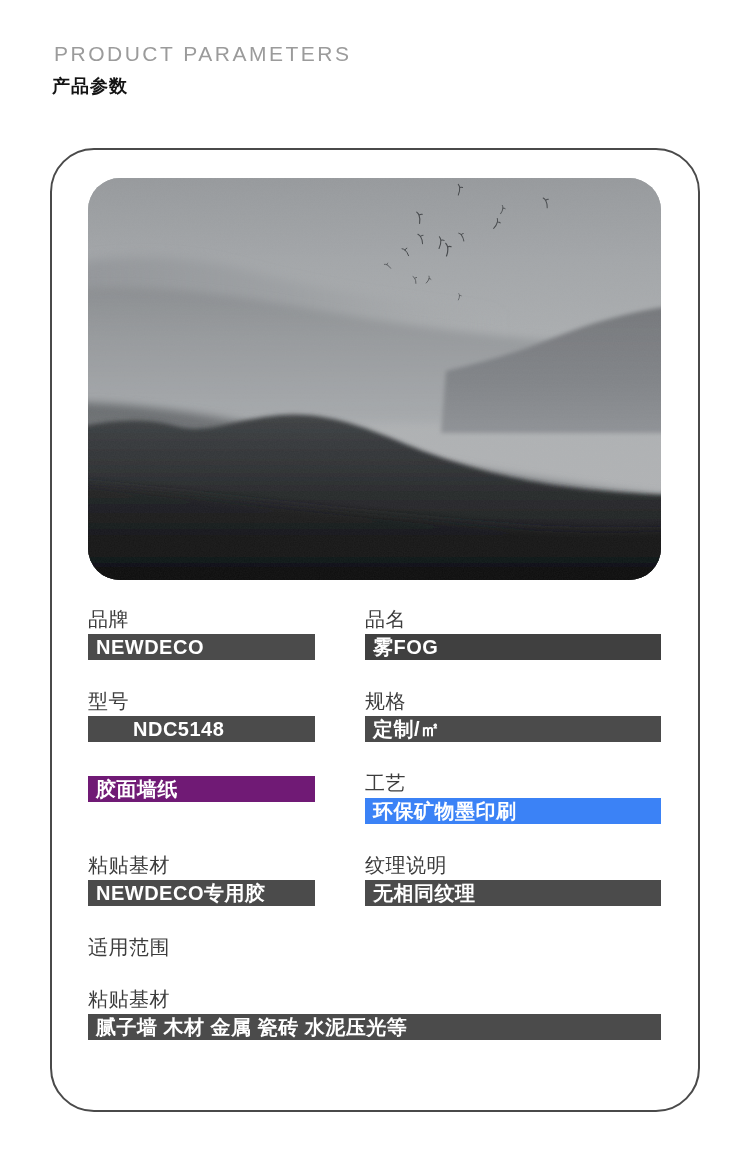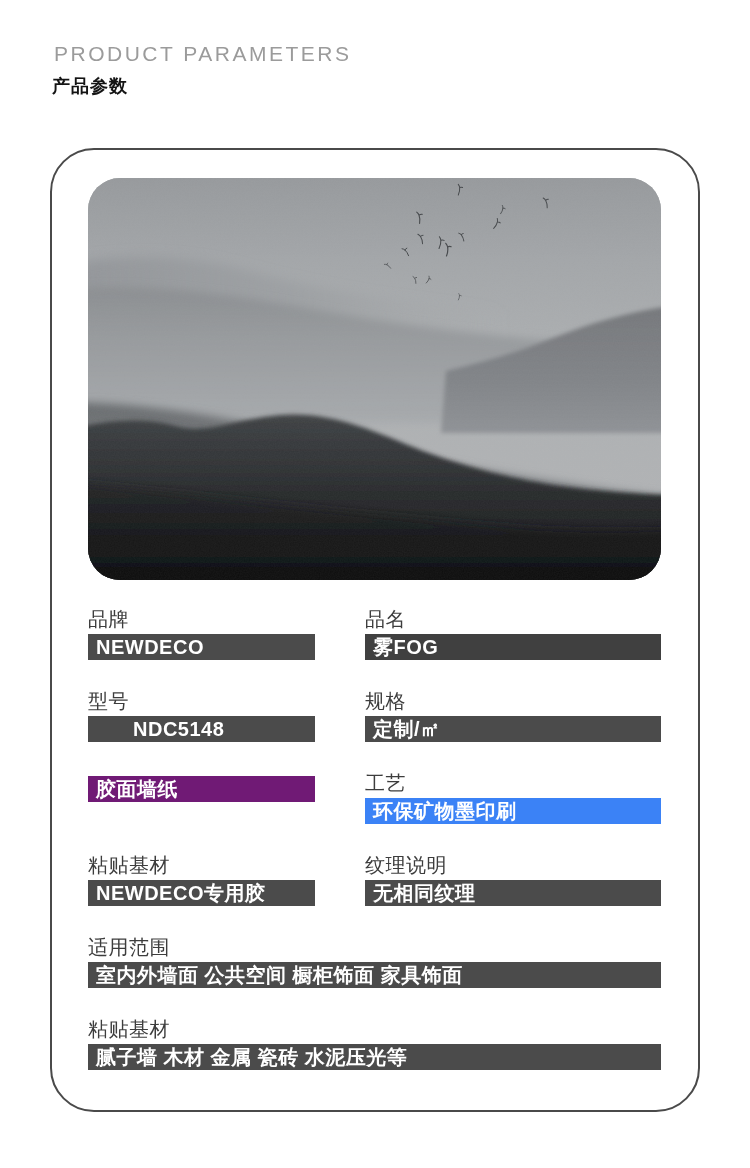--- a/index.html
+++ b/index.html
@@ -249,21 +249,20 @@
             <div class="param-value-bar" style="background: rgb(75, 75, 75);">NEWDECO专用胶</div>
           </div>
           <div class="param-cell cell-right">
             <div class="param-label">纹理说明</div>
             <div class="param-value-bar" style="background: rgb(75, 75, 75);">无相同纹理</div>
           </div>
         </div>
         <div class="param-row full">
           <div class="param-cell cell-full">
             <div class="param-label">适用范围</div>
-            <div class="param-value-bar" style="background: rgb(75, 75, 75);">室内外墙面 公共空间 橱柜饰面 家具饰面</div>
           </div>
         </div>
         <div class="param-row full">
           <div class="param-cell cell-full">
             <div class="param-label">粘贴基材</div>
             <div class="param-value-bar" style="background: rgb(75, 75, 75);">腻子墙 木材 金属 瓷砖 水泥压光等</div>
           </div>
         </div>
       </div>
 

